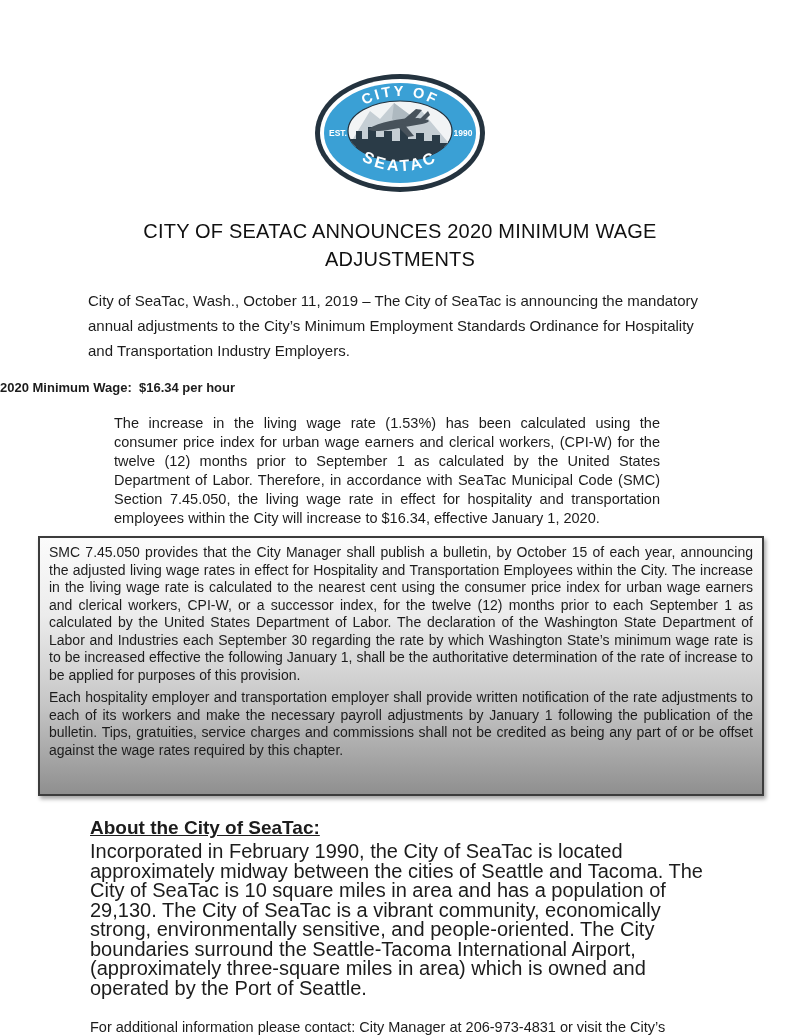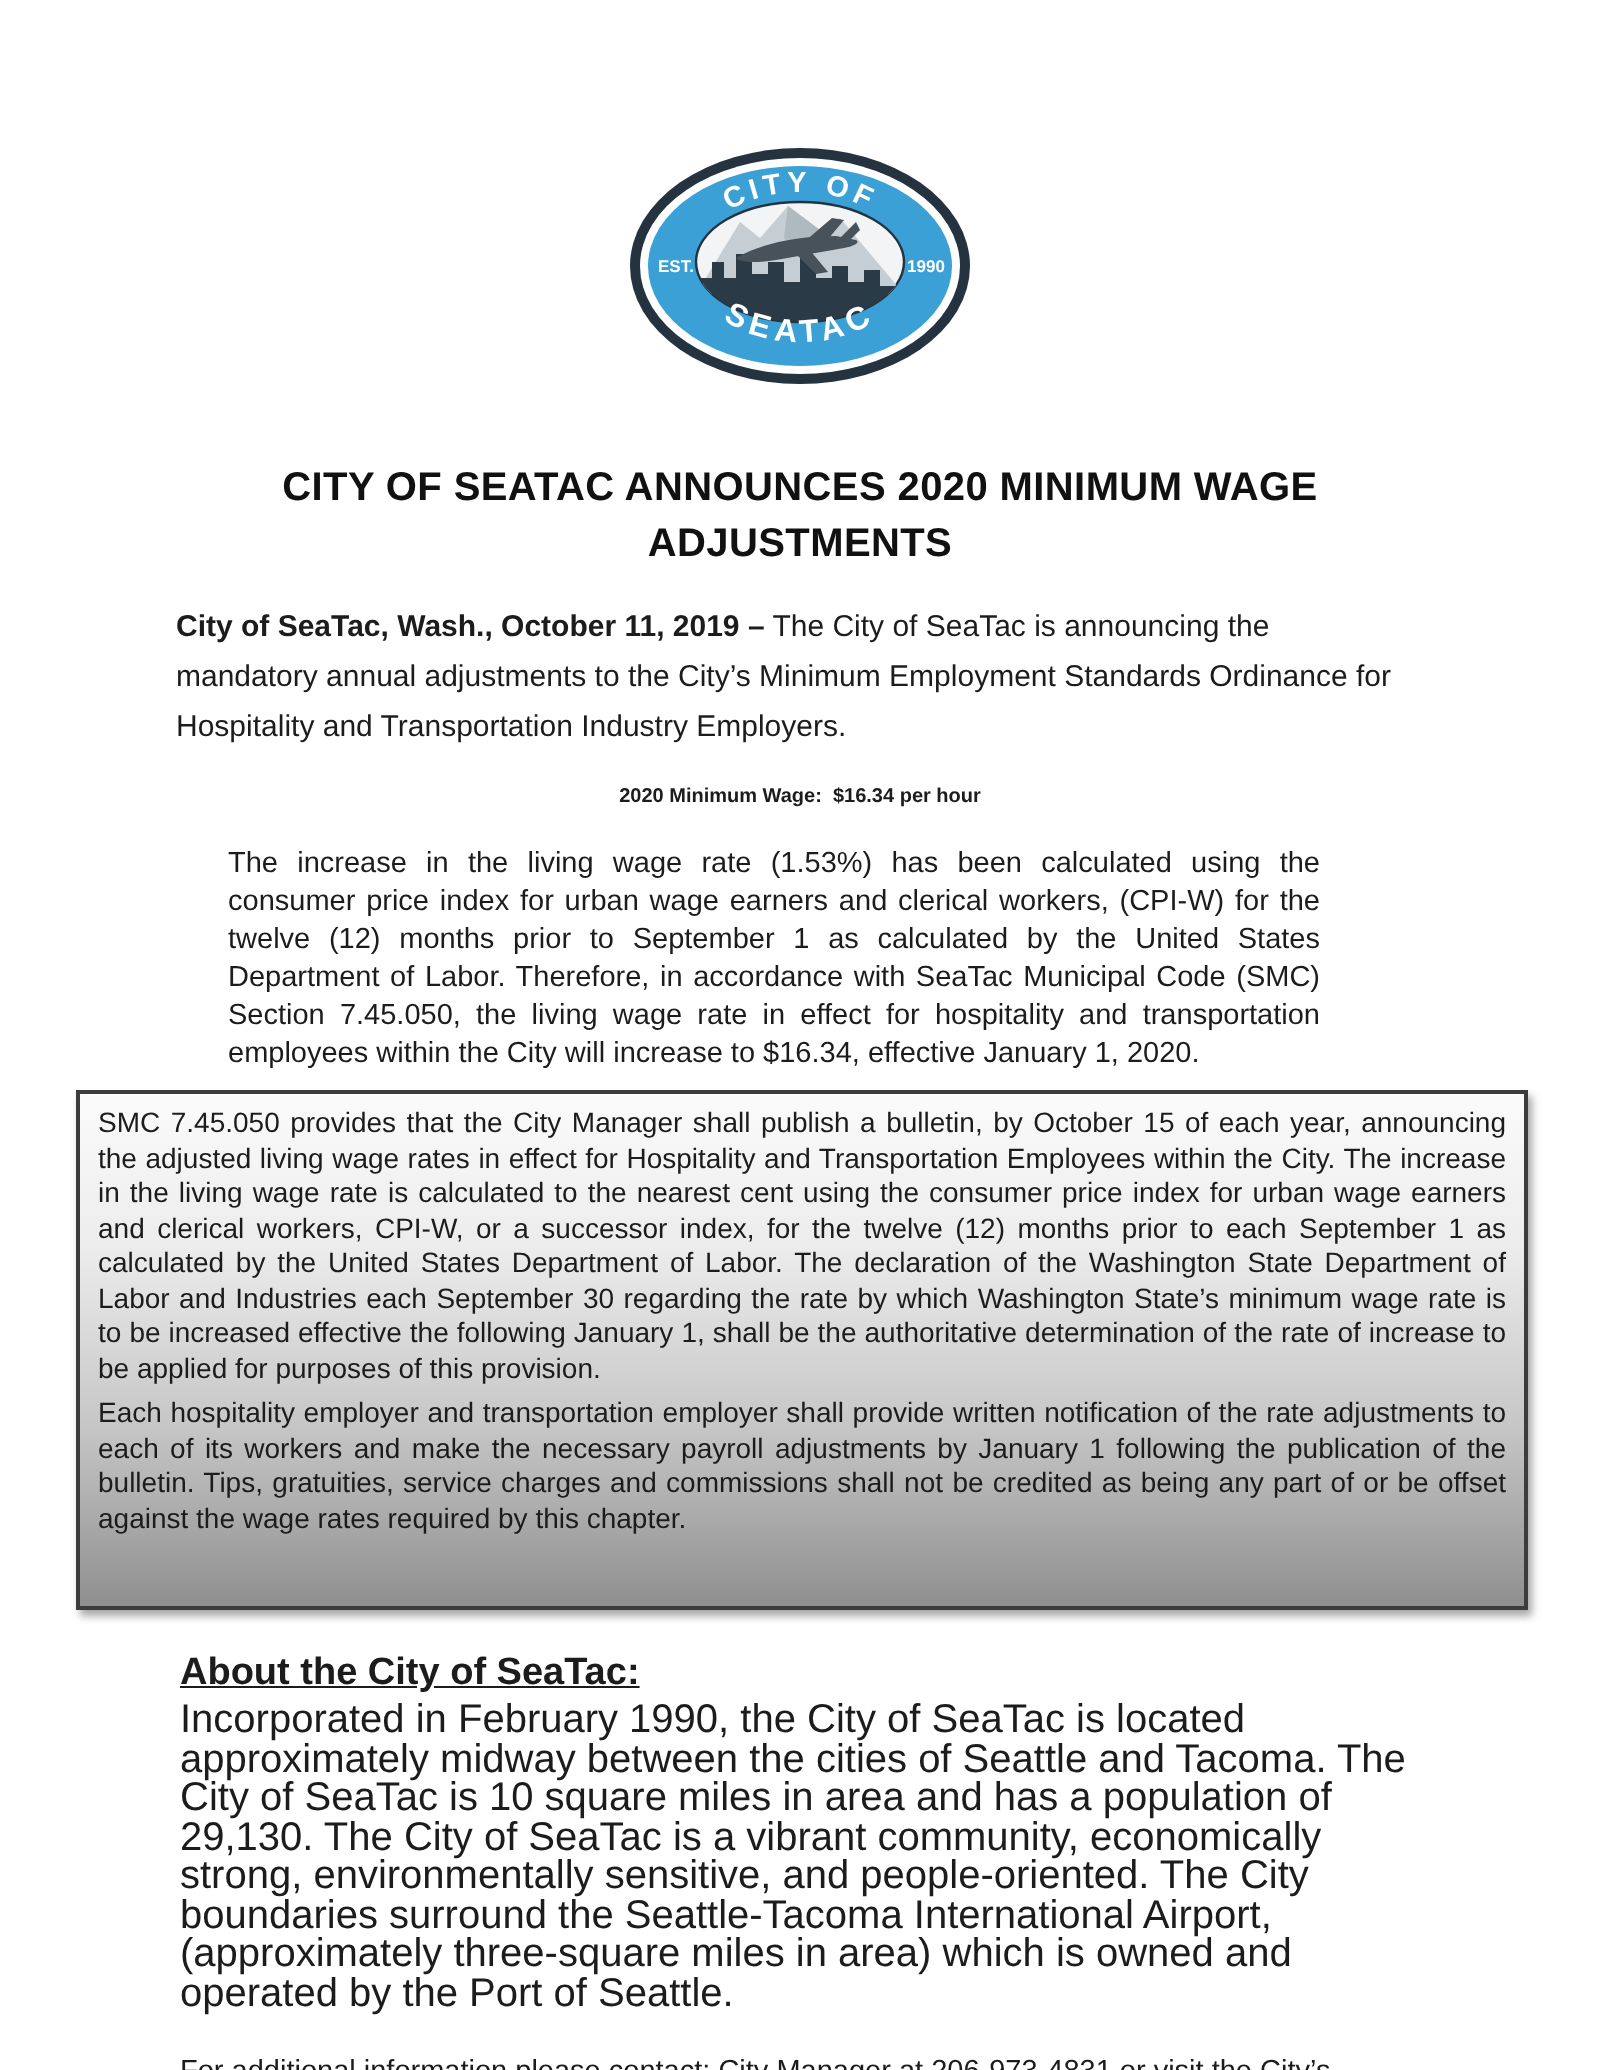--- a/index.html
+++ b/index.html
@@ -13,38 +13,37 @@
     font-family: "Liberation Sans", sans-serif;
     color: #1c1c1c;
     overflow: hidden;
   }
   .logo-wrap {
     width: 172px;
     margin: 73px auto 0 auto;
   }
   .doc-title {
     width: 620px;
-    margin: 32px auto 0 auto;
+    margin: 20px auto 0 auto;
     font-size: 20px;
-    font-weight: bold;
+    font-weight: normal;
     line-height: 28px;
     text-align: center;
     letter-spacing: 0.2px;
     color: #111111;
   }
   .intro {
     margin: 15px 100px 0 88px;
     font-size: 15px;
     line-height: 25px;
   }
-  .intro .lead { font-weight: bold; }
+  .intro .lead { font-weight: normal; }
   .wage-line {
     margin: 17px 0 0 0;
-    text-align: center;
-    font-size: 10px;
+    font-size: 13px;
     font-weight: bold;
     white-space: pre-wrap;
   }
   .calc-para {
     margin: 19px 140px 0 114px;
     font-size: 14.5px;
     line-height: 19px;
     text-align: justify;
   }
   .bulletin-box {

